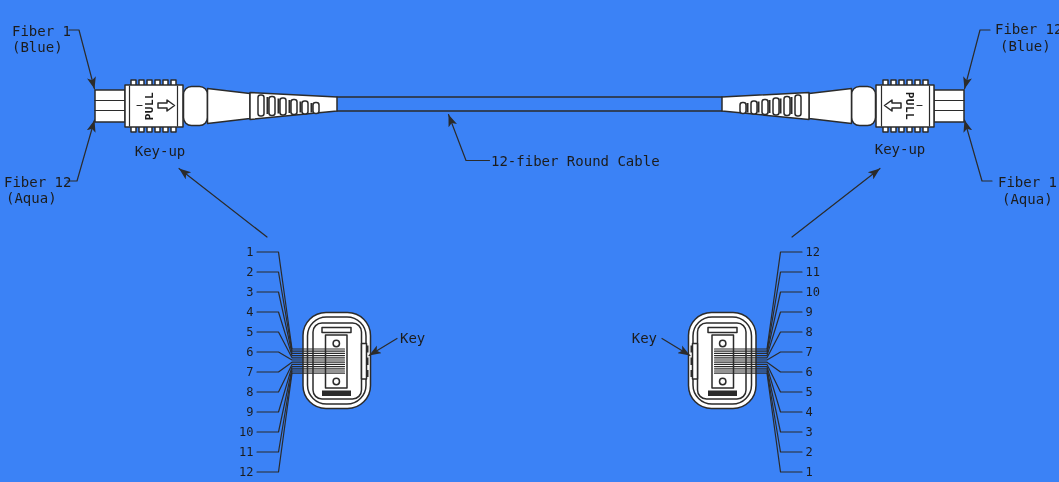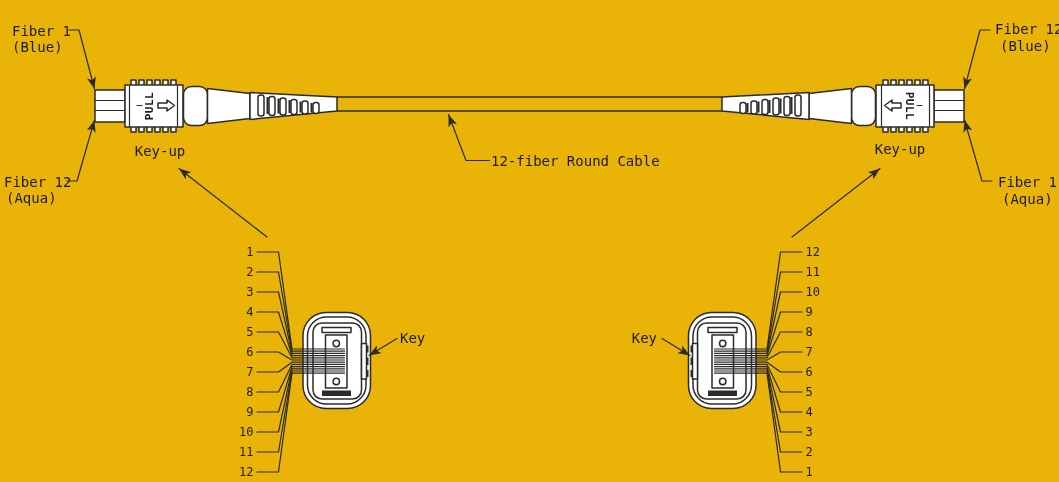--- a/index.html
+++ b/index.html
@@ -1,16 +1,16 @@
 <!DOCTYPE html>
 <html><head>
 <meta charset="utf-8">
 <style>
   html,body{margin:0;padding:0;background:#ffffff;}
-  .stage{position:relative;width:1059px;height:482px;background:#eab308;overflow:hidden;
+  .stage{position:relative;width:1059px;height:482px;background:#3b82f6;overflow:hidden;
          font-family:"DejaVu Sans Mono", monospace;}
   svg{position:absolute;left:0;top:0;}
   
   .s  {stroke:#2b2b2b;stroke-width:1.5;fill:none;stroke-linecap:round;stroke-linejoin:round;}
   .sf {stroke:#2b2b2b;stroke-width:1.5;fill:#ffffff;stroke-linejoin:round;}
   .thin{stroke:#2b2b2b;stroke-width:1.2;fill:none;stroke-linecap:round;stroke-linejoin:round;}
   .dark{fill:#2b2b2b;stroke:none;}
   
   .lbl {font-family:"DejaVu Sans Mono",monospace;font-size:14px;fill:#1c1c1c;}
   .num {font-family:"DejaVu Sans Mono",monospace;font-size:12px;fill:#1c1c1c;}

